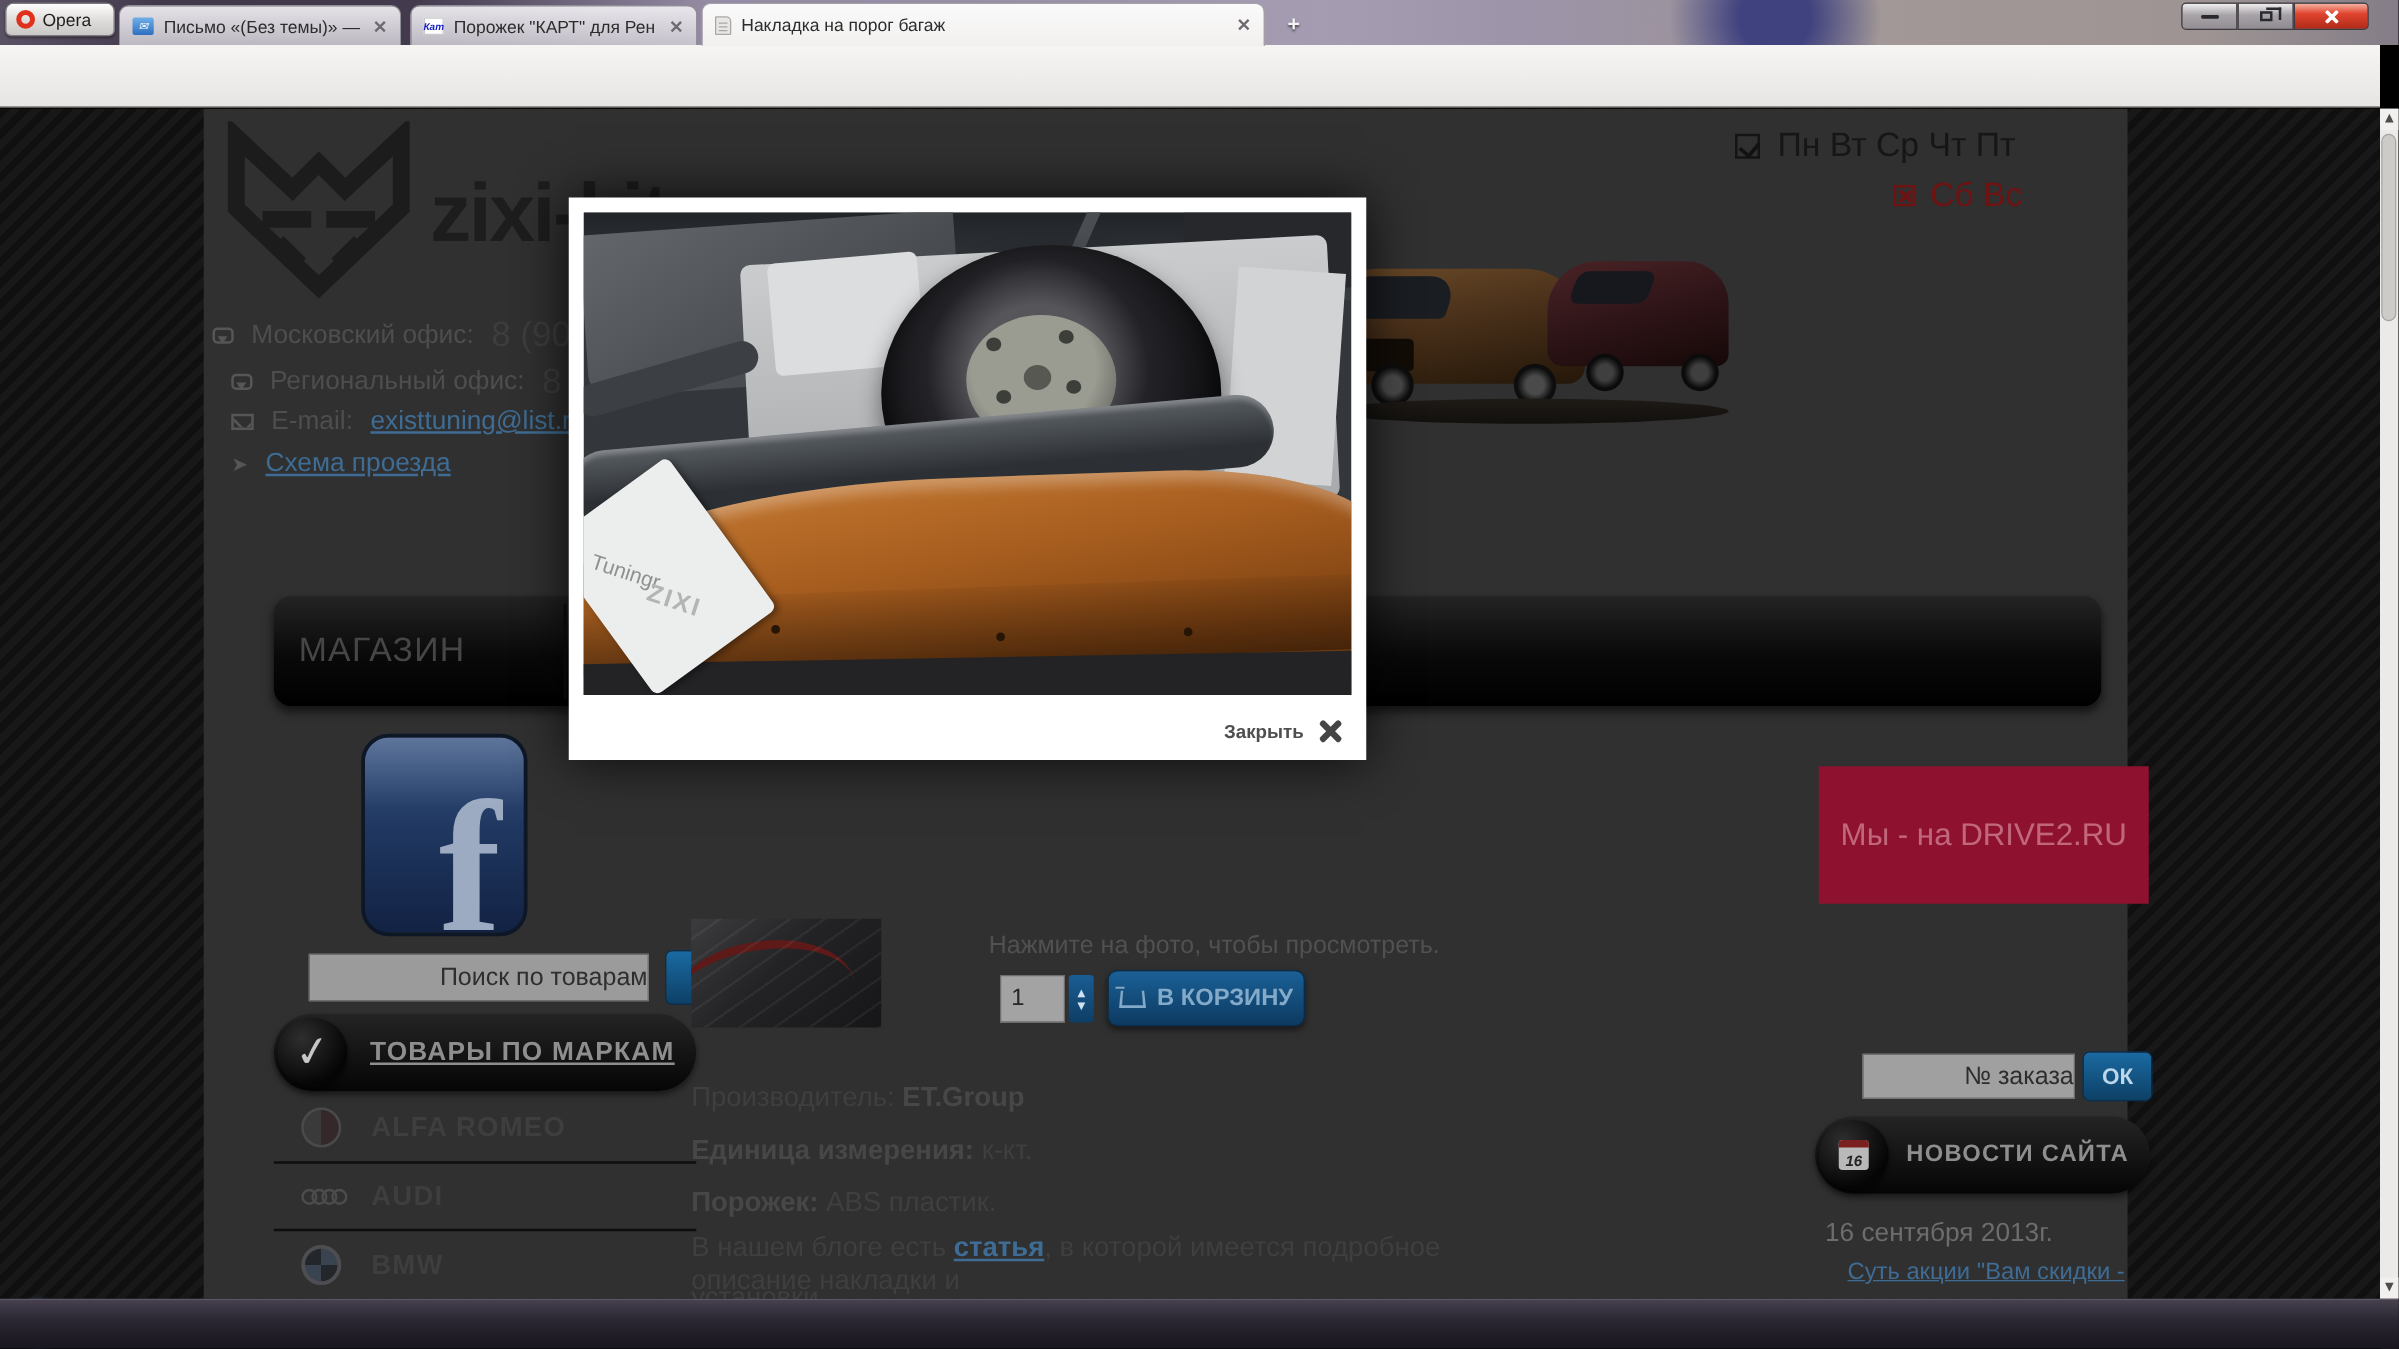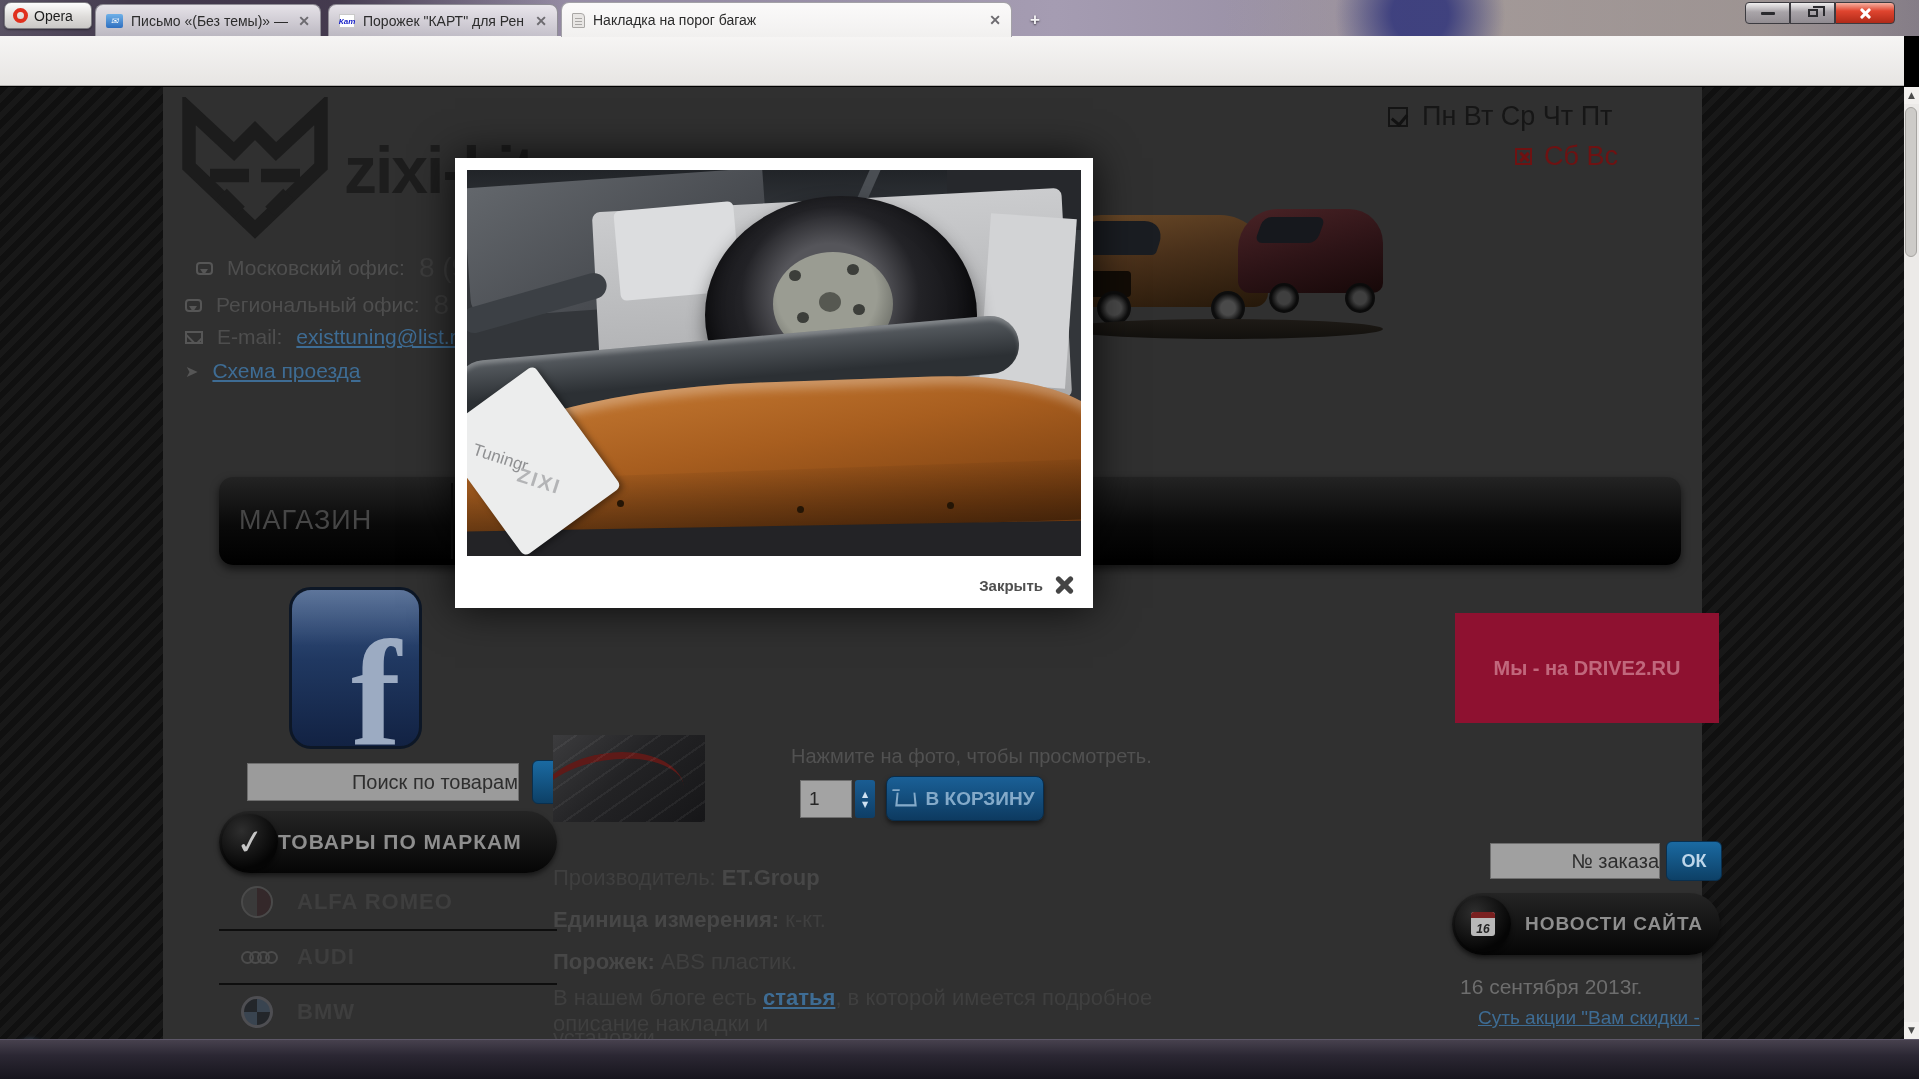--- a/index.html
+++ b/index.html
@@ -309,21 +309,21 @@
         <div class="abs" style="left:8px;top:84px;width:60px;height:26px;background:#120c06;border-radius:4px;"></div>
         <div class="abs" style="left:34px;top:104px;width:34px;height:34px;border-radius:50%;background:radial-gradient(#4a4a4a 0 30%,#0d0d0d 60%);"></div>
         <div class="abs" style="left:148px;top:104px;width:34px;height:34px;border-radius:50%;background:radial-gradient(#4a4a4a 0 30%,#0d0d0d 60%);"></div>
         <div class="abs" style="left:175px;top:22px;width:145px;height:84px;border-radius:40px 34px 10px 12px;background:linear-gradient(165deg,#4a2326 0%,#2c1316 55%,#160808 100%);"></div>
         <div class="abs" style="left:196px;top:30px;width:62px;height:26px;background:#16181d;transform:skewX(-20deg);border-radius:8px;"></div>
         <div class="abs" style="left:206px;top:96px;width:30px;height:30px;border-radius:50%;background:radial-gradient(#3f3f3f 0 30%,#0b0b0b 60%);"></div>
         <div class="abs" style="left:282px;top:96px;width:30px;height:30px;border-radius:50%;background:radial-gradient(#3f3f3f 0 30%,#0b0b0b 60%);"></div>
         <div class="abs" style="left:0;top:132px;width:320px;height:20px;background:linear-gradient(#1e1a16,#12100d);border-radius:50%;"></div>
       </div>
 
-      <div class="abs" style="left:33px;top:165px;display:flex;align-items:center;gap:14px;">
+      <div class="abs" style="left:7px;top:165px;display:flex;align-items:center;gap:14px;">
         <i class="bubble"></i>
         <span style="font-size:21px;color:#4e4e4e;">Московский офис:</span>
         <span style="font-size:28px;color:#3d3d3d;">8 (901)</span>
       </div>
       <div class="abs" style="left:22px;top:202px;display:flex;align-items:center;gap:14px;">
         <i class="bubble"></i>
         <span style="font-size:21px;color:#4e4e4e;">Региональный офис:</span>
         <span style="font-size:28px;color:#3d3d3d;">8 (901)</span>
       </div>
       <div class="abs" style="left:22px;top:238px;display:flex;align-items:center;gap:14px;">
@@ -347,21 +347,21 @@
         <div class="abs" style="left:0;top:0;width:133px;height:56px;background:linear-gradient(rgba(255,255,255,.18),transparent);"></div>
       </div>
 
       <input class="abs inputdim" style="left: 84px; top: 676px; width: 272px; height: 38px; font-size: 20px;" placeholder="Поиск по товарам">
       <div class="abs okbtn" style="left:369px;top:673px;width:70px;height:44px;font-size:19px;line-height:42px;">ОК</div>
 
       <div class="abs pill" style="left:56px;top:724px;width:338px;height:62px;">
         <i class="circle" style="width:56px;height:56px;margin-left:3px;">
           <span class="checkico">✓</span>
         </i>
-        <span class="ptxt" style="font-size:21px;">ТОВАРЫ ПО МАРКАМ</span>
+        <span class="ptxt" style="font-size:21px;margin-left:18px;text-decoration:underline;">ТОВАРЫ ПО МАРКАМ</span>
       </div>
 
       <div class="abs brandrow" style="left:56px;top:790px;width:338px;height:50px;">
         <i class="alfaico"></i>
         <span class="blabel">ALFA ROMEO</span>
       </div>
       <i class="abs sepline" style="left:56px;top:842px;width:338px;height:2px;"></i>
       <div class="abs brandrow" style="left:56px;top:846px;width:338px;height:48px;">
         <i class="ringico">
             <i></i>
@@ -401,21 +401,21 @@
       </div>
       <div class="abs attr" style="left:390px;top:862px;">
         <b>Порожек:</b> <span>ABS пластик.</span>
       </div>
       <div class="abs attr" style="left:390px;top:898px;width:700px;">
         <span>В нашем блоге есть </span><a class="link-dim" style="font-weight:bold;">статья</a><span>, в которой имеется подробное описание накладки и</span>
       </div>
       <div class="abs attr" style="left:390px;top:938px;">установки.</div>
 
       <div class="abs" style="left:1292px;top:526px;width:264px;height:110px;background:#8e1130;display:flex;align-items:center;justify-content:center;">
-        <span style="font-size:20px;font-weight:bold;color:rgba(255,208,218,.45);">Мы - на DRIVE2.RU</span>
+        <span style="font-size:25px;font-weight:normal;color:rgba(255,208,218,.45);">Мы - на DRIVE2.RU</span>
       </div>
 
       <input class="abs inputdim" style="left: 1327px; top: 756px; width: 170px; height: 36px; font-size: 20px; background: rgb(160, 160, 160);" placeholder="№ заказа">
       <div class="abs okbtn" style="left:1503px;top:754px;width:56px;height:40px;font-size:18px;line-height:38px;">ОК</div>
 
       <div class="abs pill" style="left:1289px;top:806px;width:268px;height:62px;">
         <i class="circle" style="width:56px;height:56px;margin-left:3px;">
           <i class="calico">
               <span>16</span>
             </i>

